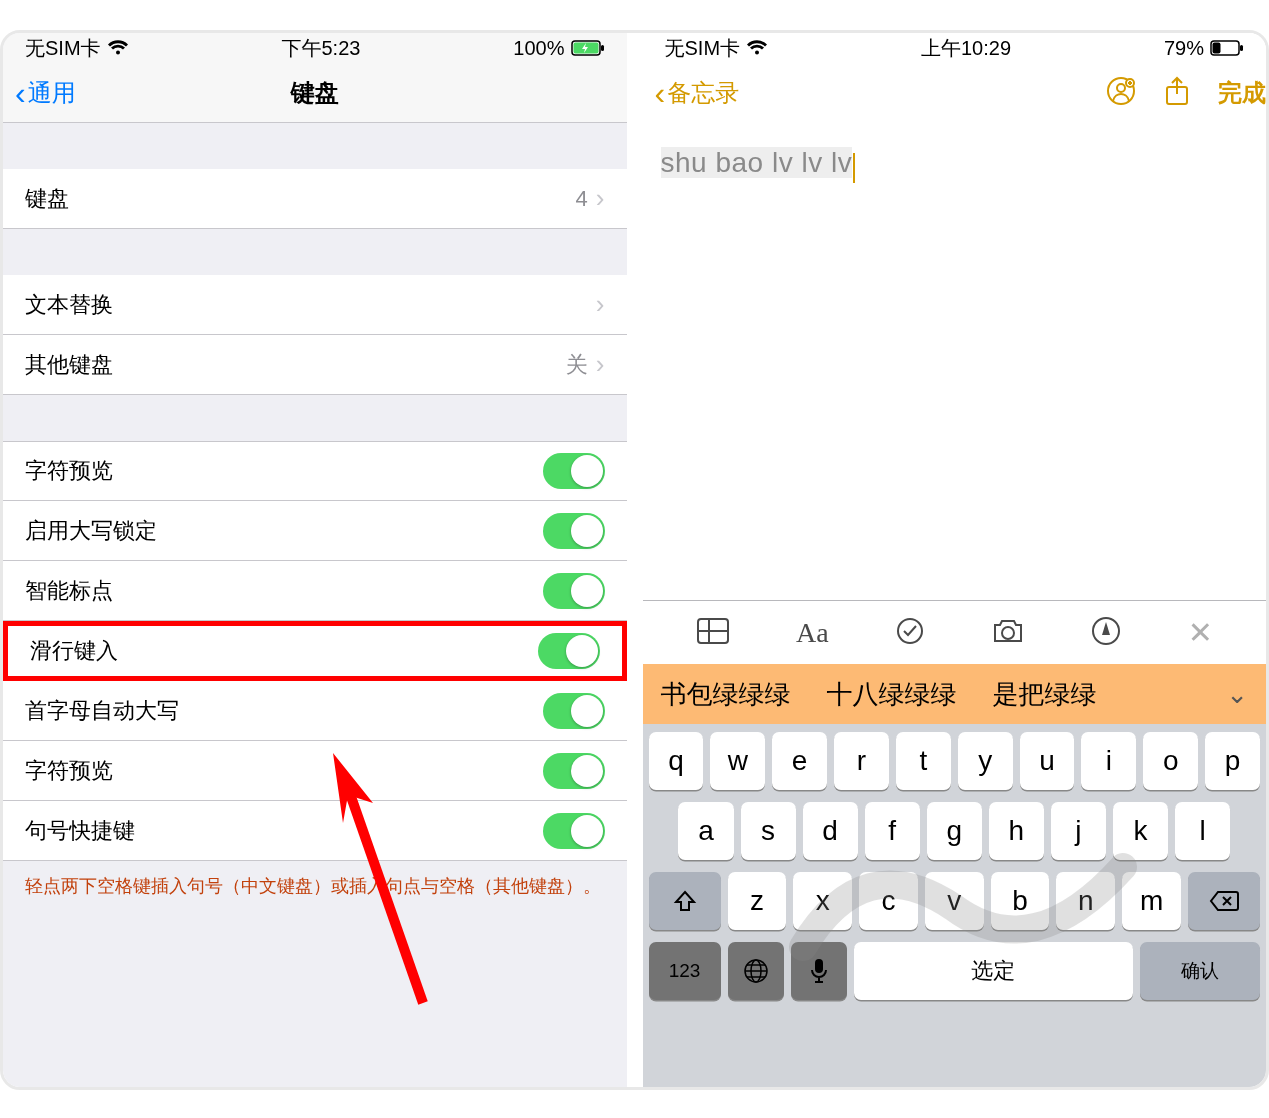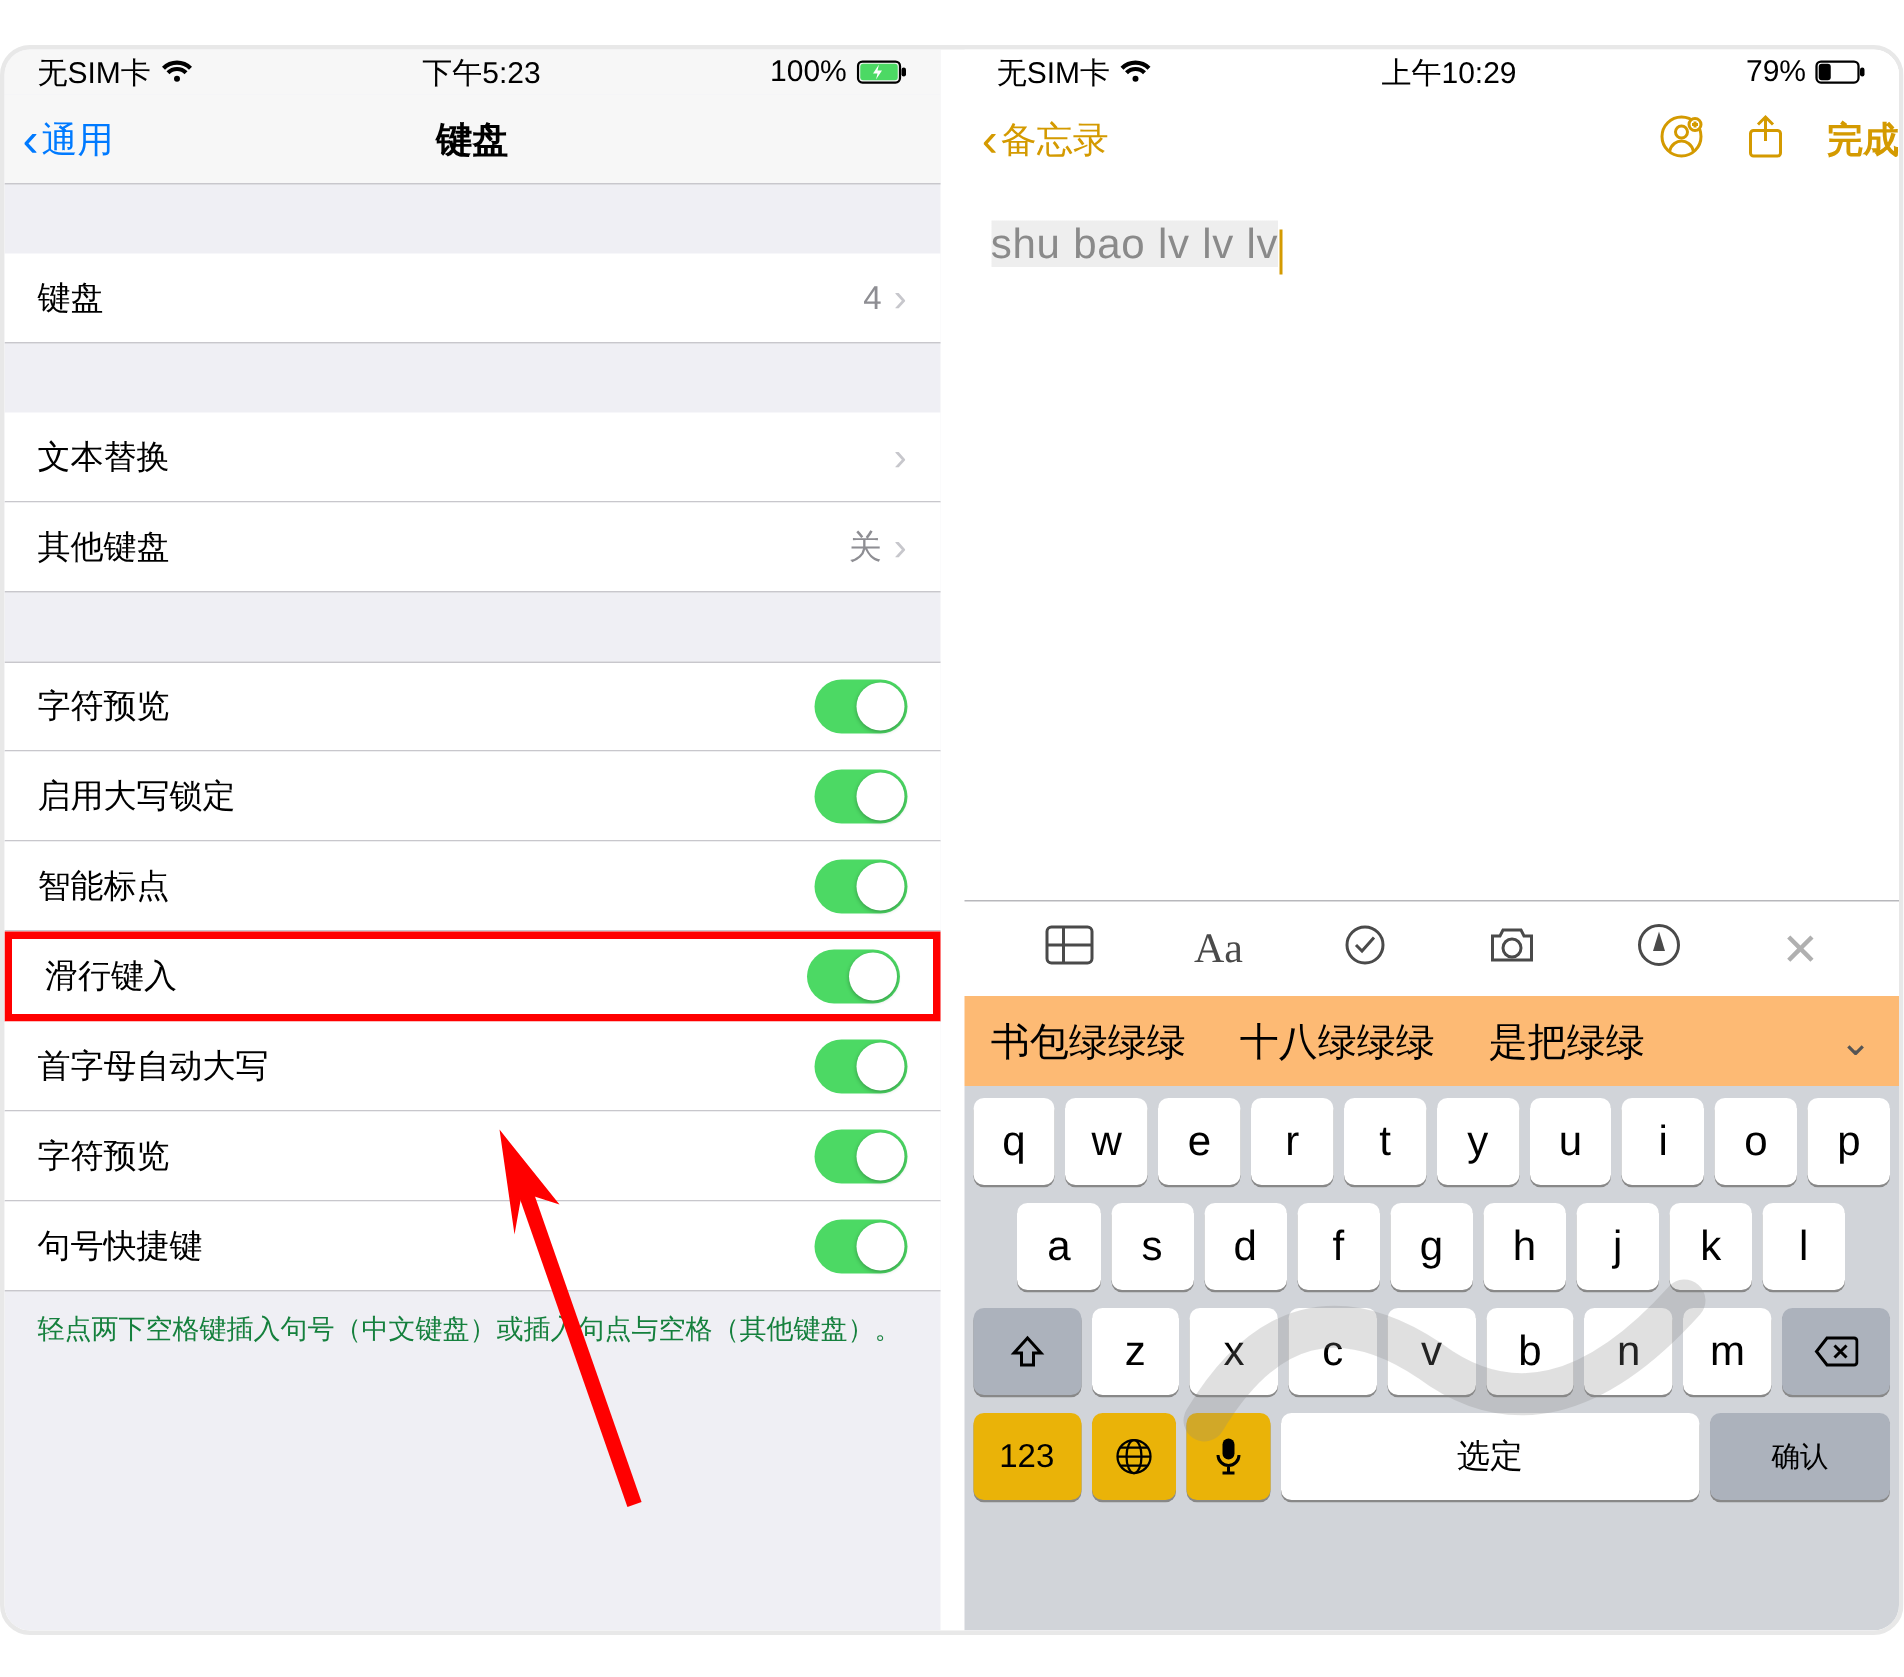--- a/index.html
+++ b/index.html
@@ -20,39 +20,39 @@
 .nav-right { margin-left:auto; display:flex; align-items:center; gap:28px; color:#d49a00; }
 .nav-right .done { font-size:24px; font-weight:600; }
 .group-spacer { height: 46px; }
 .cell { background:#fff; display:flex; align-items:center; height:60px; padding:0 22px; border-bottom:1px solid #c8c7cc; font-size:22px; color:#000; }
 .cell:first-of-type { border-top:1px solid #c8c7cc; }
 .cell .value { margin-left:auto; color:#8e8e93; font-size:22px; }
 .cell .chevron { color:#c7c7cc; font-size:26px; margin-left:8px; }
 .toggle { margin-left:auto; width:62px; height:36px; background:#4cd964; border-radius:18px; position:relative; }
 .toggle .knob { position:absolute; right:2px; top:2px; width:32px; height:32px; background:#fff; border-radius:50%; box-shadow:0 1px 3px rgba(0,0,0,.3); }
 .highlight-box { border:5px solid #ff0000; }
-.footer-text { padding:12px 22px; font-size:18px; color:#15803d; line-height:1.5; }
+.footer-text { padding:12px 22px; font-size:18px; color:#c2410c; line-height:1.5; }
 .arrow-overlay { position:absolute; left:290px; top:700px; pointer-events:none; }
 
 .notes-body { padding: 24px 18px; }
 .typed-text { font-size:28px; color:#8a8a8a; display:inline; background:linear-gradient(#eee,#eee); font-weight:500; letter-spacing:.5px;}
 .cursor { display:inline-block; width:2px; height:30px; background:#d49a00; vertical-align:middle; margin-left:1px;}
 
 .kbd-tools { position:absolute; bottom:423px; left:0; right:0; height:64px; background:#fff; border-top:1px solid #b8b8bc; display:flex; align-items:center; justify-content:space-around; padding:0 20px;}
 .kbd-tools .tool { color:#4a4a4a; }
 .kbd-tools .tool.dim { color:#b0b0b0; }
 
 .candidate-bar { position:absolute; bottom:363px; left:0; right:0; height:60px; background:#fdba74; display:flex; align-items:center; font-size:26px; color:#000; }
 .candidate-bar .cand { padding:0 18px; white-space:nowrap; }
 .candidate-bar .expand { margin-left:auto; padding:0 18px; color:#555; }
 
 .keyboard { position:absolute; bottom:0; left:0; right:0; height:363px; background:#d1d4d9; padding:8px 6px 8px 6px; }
 .krow { display:flex; gap:7px; margin-bottom:12px; justify-content:center; }
 .key { background:#fff; border-radius:7px; box-shadow:0 1.5px 0 #888; height:58px; flex:1; display:flex; align-items:center; justify-content:center; font-size:28px; color:#000; }
-.key.fn { background:#eab308; font-size:22px;}
+.key.fn { background:#737373; font-size:19px;}
 .key.shift, .key.del { flex:0 0 72px; background:#acb2bc; }
 .key.num { flex:0 0 72px; }
 .key.globe, .key.mic { flex:0 0 56px; }
 .key.space { flex:1; font-size:22px; }
 .key.confirm { flex:0 0 120px; background:#acb2bc; font-size:19px;}
 .krow.row2 { padding:0 30px; }
 .keymark-path { position:absolute; bottom:80px; left:140px; opacity:.25; pointer-events:none;}
 </style>
 </head>
 <body>

